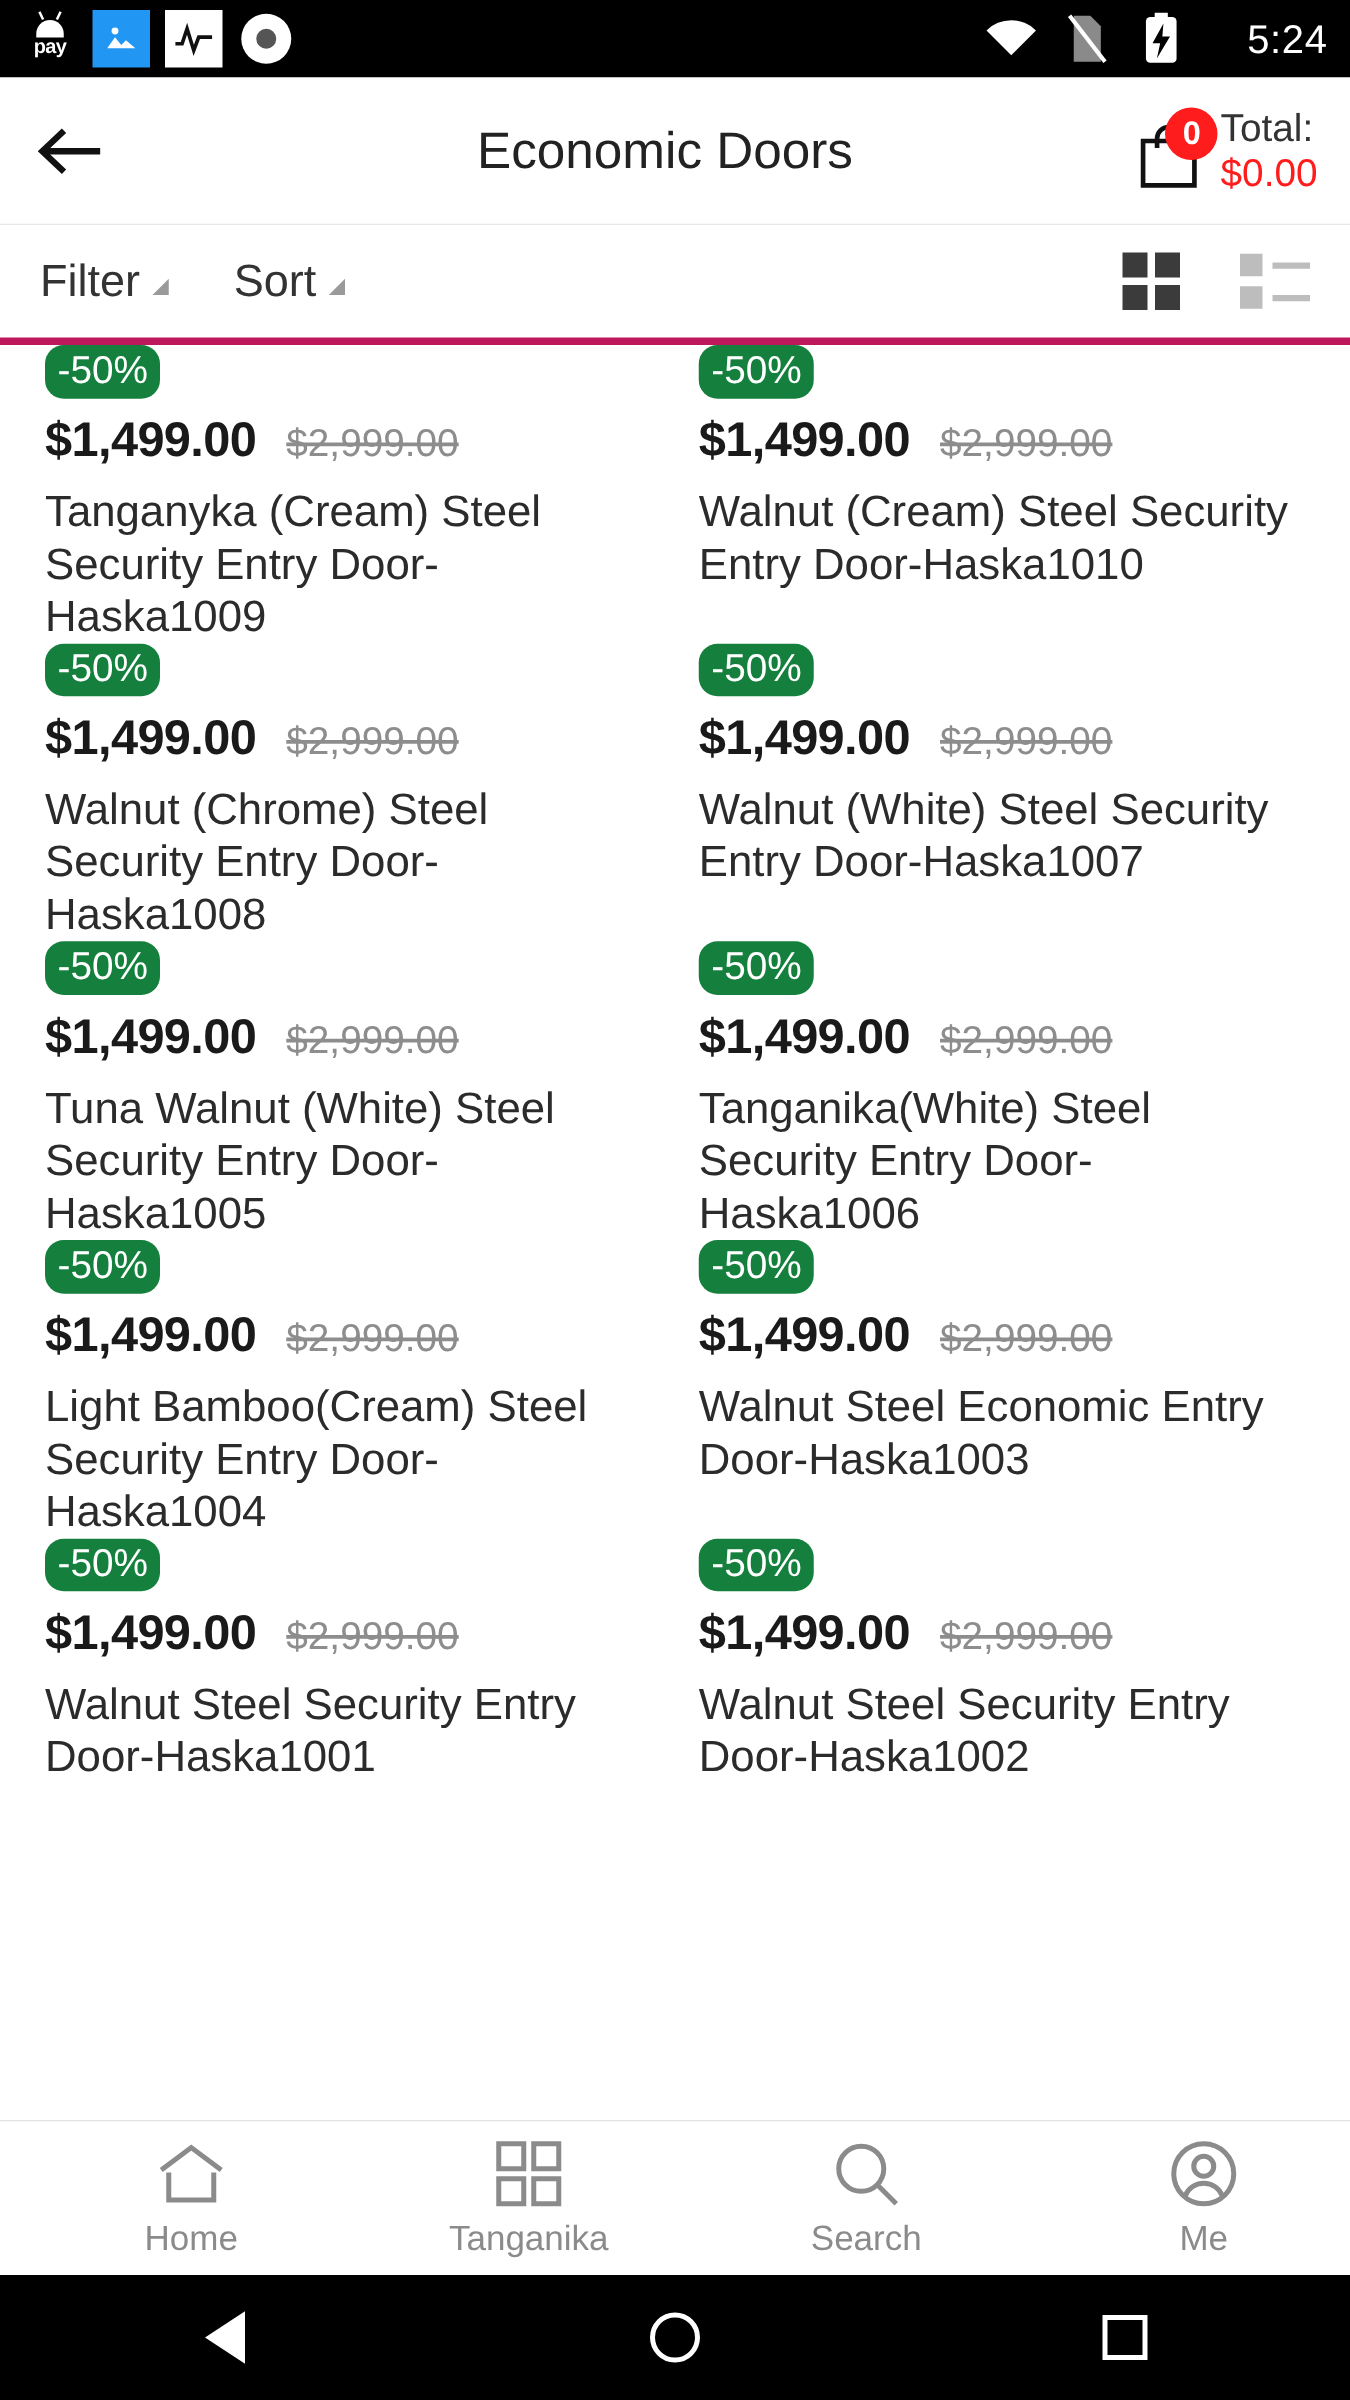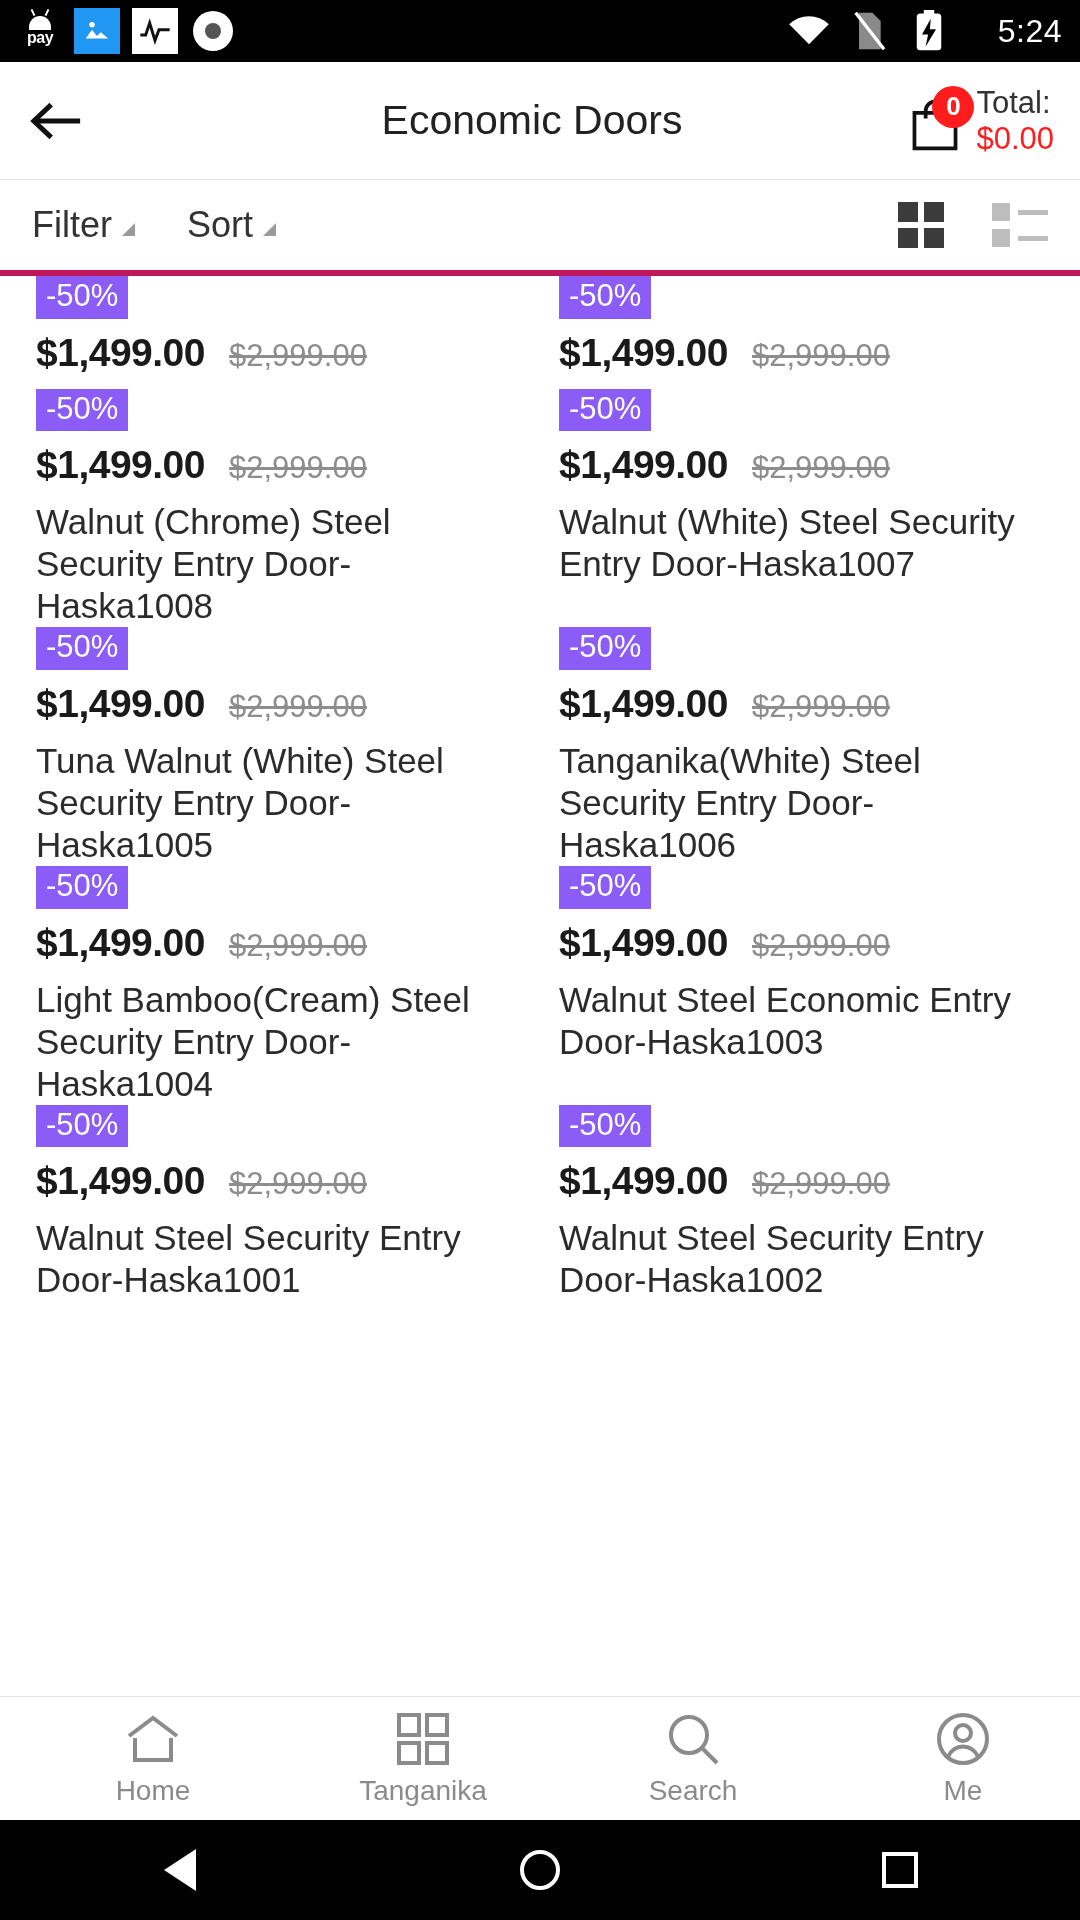--- a/index.html
+++ b/index.html
@@ -69,23 +69,24 @@
   .view-toggles { margin-left: auto; display: flex; align-items: center; gap: 48px; }
   .grid-icon { display: grid; grid-template-columns: 20px 20px; grid-template-rows: 20px 20px; gap: 6px; }
   .grid-icon i { background: #3b3b3b; display: block; width: 20px; height: 20px; }
   .list-icon { display: grid; grid-template-columns: 18px 30px; grid-template-rows: 18px 18px; gap: 8px 8px; align-items: center; }
   .list-icon i { background: #bdbdbd; display: block; height: 18px; }
   .list-icon i.bar { height: 5px; }
 
   
   .content { flex: 1 1 auto; overflow: hidden; background: #fff; padding: 0 36px; }
   .disc {
-    display: inline-block; background: #8b5cf6; color: #fff;
+    display: inline-block; background: #15803d; color: #fff;
     font-size: 31px; font-weight: 500; padding: 2px 10px 5px; line-height: 1.15;
     margin-bottom: 12px;
+    border-radius: 15px;
   }
   .price-row { display: flex; align-items: baseline; gap: 24px; margin-bottom: 14px; }
   .price-now { font-size: 39px; font-weight: 700; color: #1a1a1a; letter-spacing: -0.5px; }
   .price-old { font-size: 31px; color: #8d8d8d; text-decoration: line-through; text-align: right; }
   .pname { font-size: 35px; color: #2b2b2b; line-height: 1.2; }
 
   
   .row { display: grid; grid-template-columns: 1fr 1fr; column-gap: 38px; }
   .cellbox { min-height: 0; }
 
@@ -206,27 +207,29 @@
 
   <div class="content">
 
     <div class="row">
       <div class="cellbox">
         <div class="disc">-50%</div>
         <div class="price-row">
           <span class="price-now">$1,499.00</span>
           <span class="price-old">$2,999.00</span>
         </div>
-      </div>
-      <div class="cellbox">
-        <div class="disc">-50%</div>
-        <div class="price-row">
-          <span class="price-now">$1,499.00</span>
-          <span class="price-old">$2,999.00</span>
-        </div>
+        <div class="pname">Tanganyka (Cream) Steel Security Entry Door-Haska1009</div>
+      </div>
+      <div class="cellbox">
+        <div class="disc">-50%</div>
+        <div class="price-row">
+          <span class="price-now">$1,499.00</span>
+          <span class="price-old">$2,999.00</span>
+        </div>
+        <div class="pname">Walnut (Cream) Steel Security Entry Door-Haska1010</div>
       </div>
     </div>
 
     <div class="row">
       <div class="cellbox">
         <div class="disc">-50%</div>
         <div class="price-row">
           <span class="price-now">$1,499.00</span>
           <span class="price-old">$2,999.00</span>
         </div>

